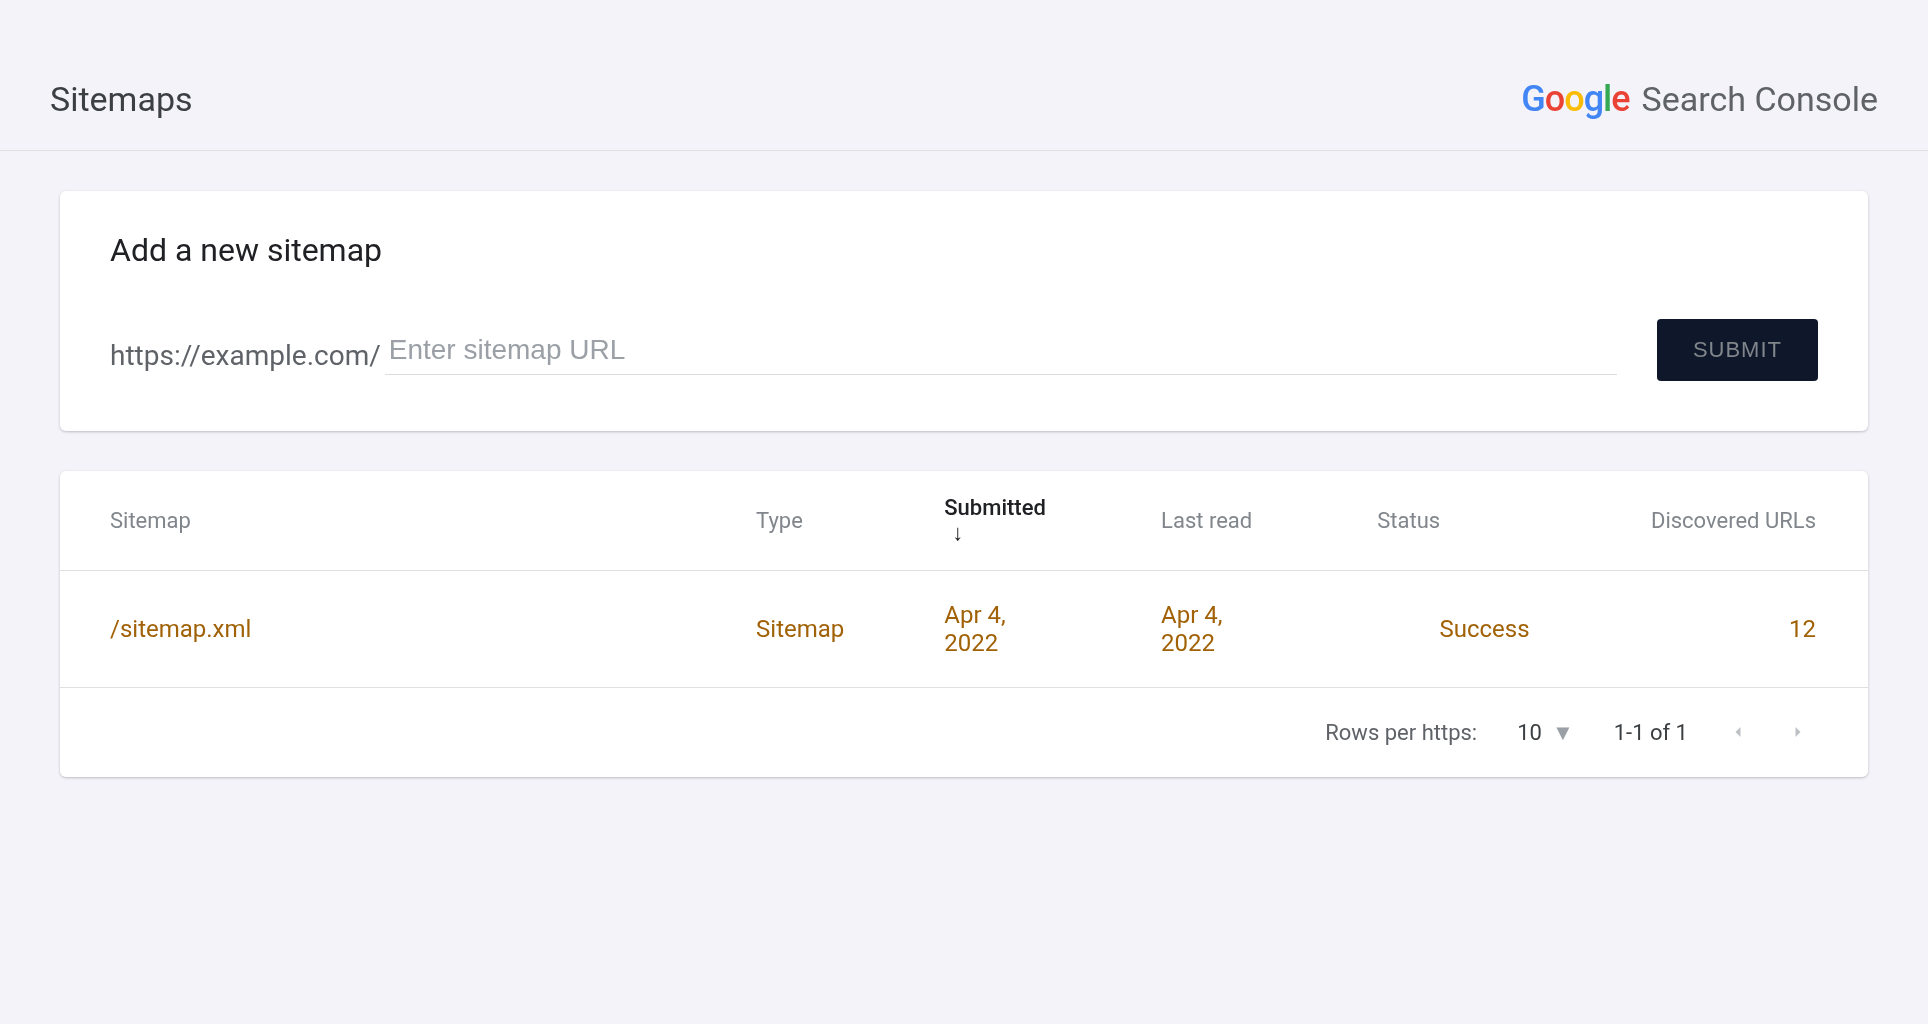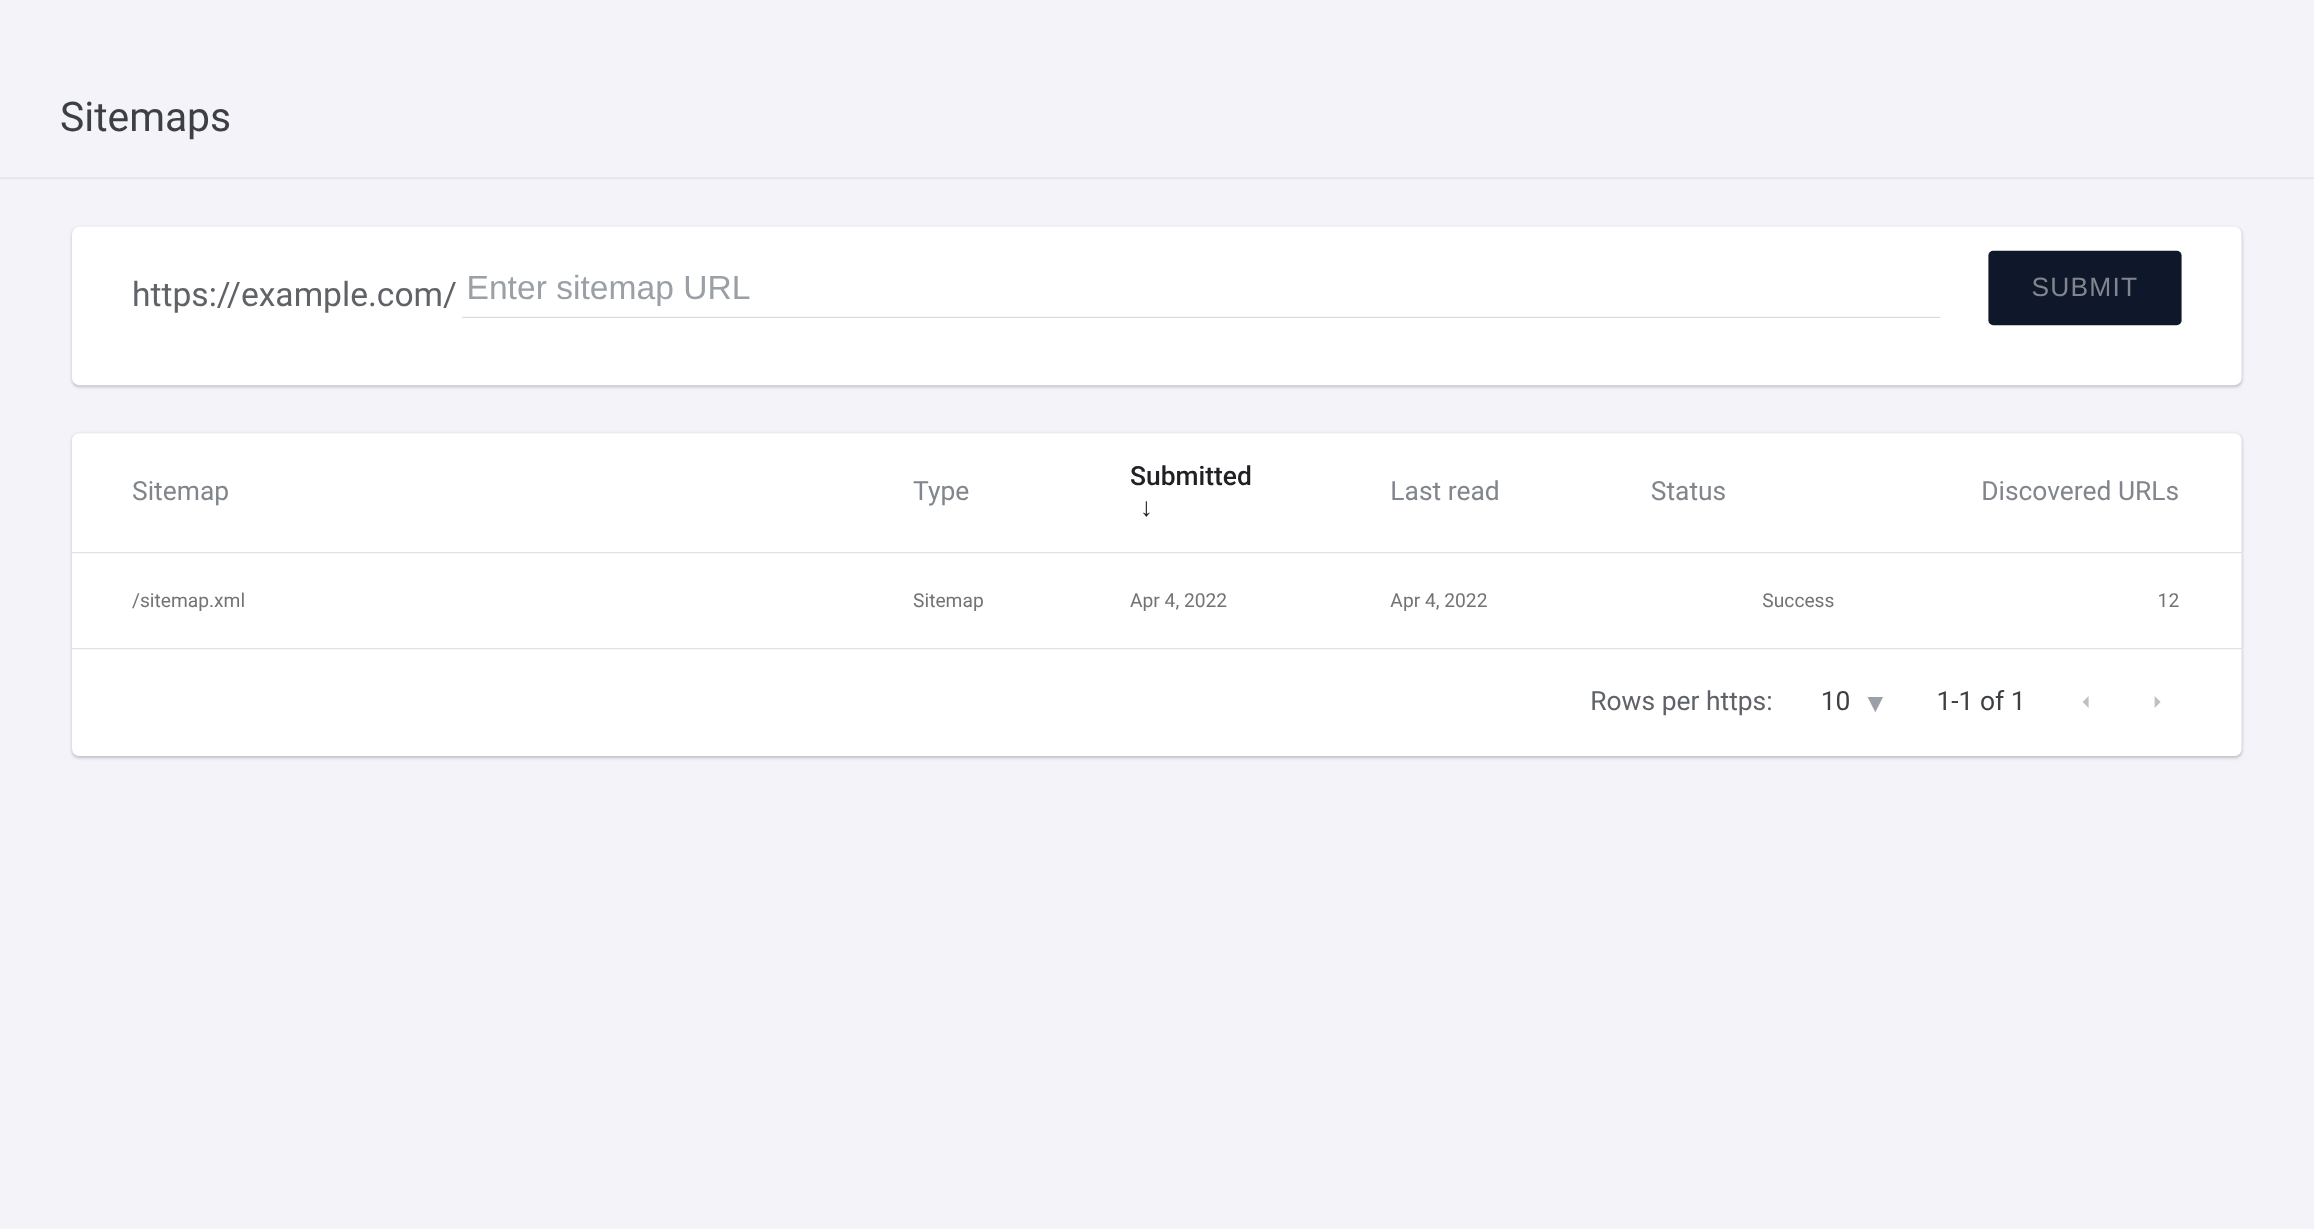--- a/index.html
+++ b/index.html
@@ -124,22 +124,22 @@
     }
     .table th.sorted {
       color: #202124;
       font-weight: 500;
     }
     .sort-arrow {
       margin-left: 8px;
       font-size: 22px;
     }
     .table td {
-      font-size: 16px;
-      color: #737373;
+      font-size: 24px;
+      color: #a16207;
       padding: 30px 50px;
       border-bottom: 1px solid #e0e0e0;
     }
     .col-sitemap { width: 36%; }
     .col-type { width: 10%; }
     .col-submitted { width: 12%; }
     .col-lastread { width: 12%; }
     .col-status { width: 14%; text-align: right; }
     .col-discovered { width: 16%; text-align: right; }
     .table th.col-discovered, .table td.col-discovered {
@@ -179,25 +179,34 @@
       color: #bdc1c6;
       font-size: 28px;
       cursor: pointer;
     }
   </style>
 </head>
 <body>
 
 <div class="header">
   <div class="page-title">Sitemaps</div>
+  <div class="brand">
+    <span class="google-logo">
+      <span class="g1">G</span><span class="g2">o</span><span class="g3">o</span><span class="g4">g</span><span class="g5">l</span><span class="g6">e</span>
+    </span>
+    <span class="brand-sub">Search Console</span>
+  </div>
 </div>
 
 <div class="content">
 
   <div class="card">
+    <div class="card-header">
+      <div class="card-title">Add a new sitemap</div>
+    </div>
     <div class="add-form">
       <span class="url-prefix">https://example.com/</span>
       <input class="url-input" type="text" placeholder="Enter sitemap URL" style="">
       <button class="submit-btn">SUBMIT</button>
     </div>
   </div>
 
   <div class="card">
     <table class="table">
       <thead>

